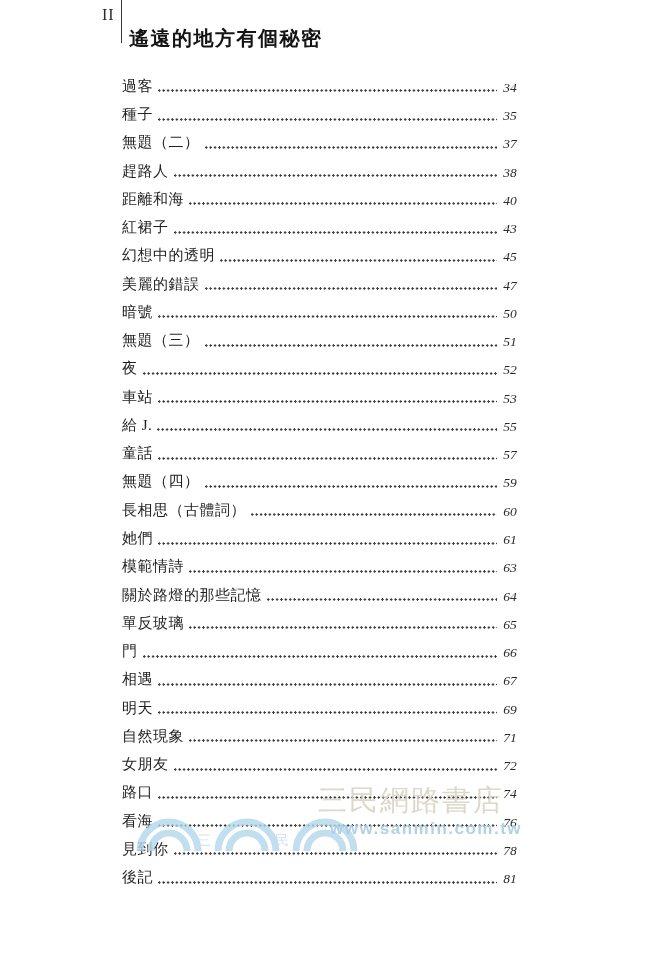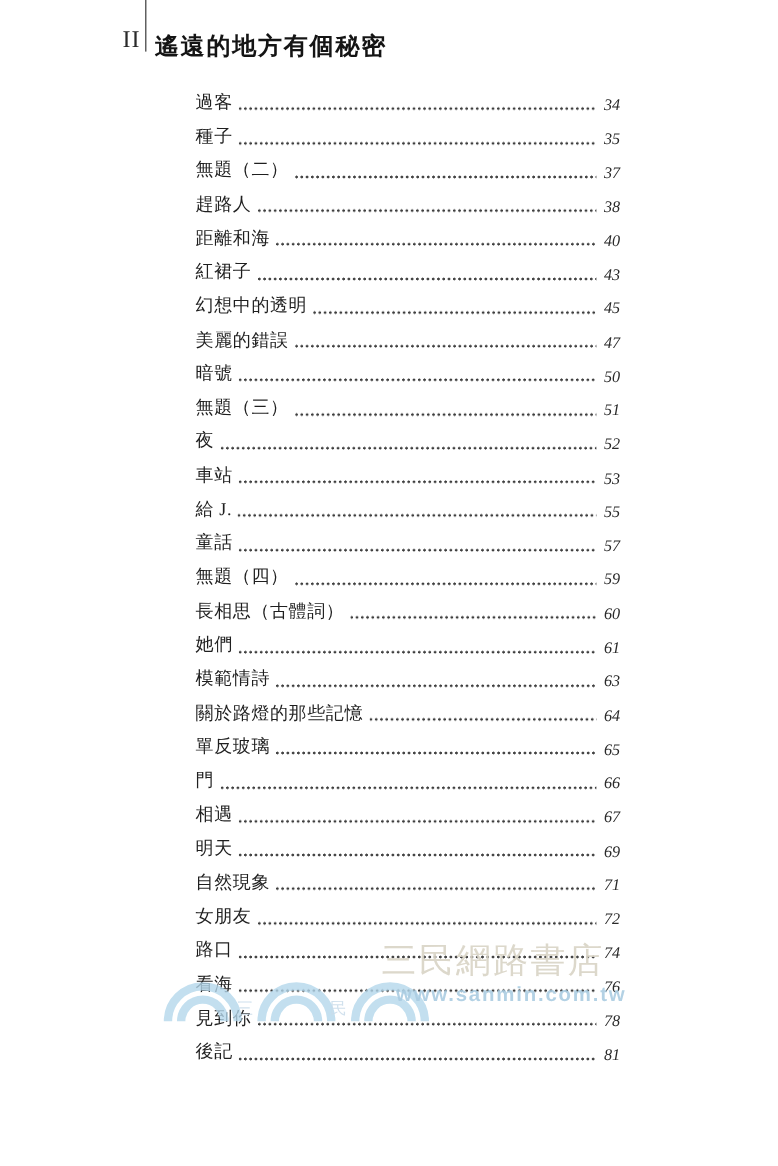--- a/index.html
+++ b/index.html
@@ -7,38 +7,38 @@
     width:648px;height:972px;
     background:#ffffff;
     position:relative;
     font-family:"Liberation Serif","DejaVu Serif",serif;
     color:#262626;
     overflow:hidden;
   }
   .page{position:absolute;inset:0;background:#ffffff;}
   
   .header-pagenum{
-    position:absolute;left:102px;top:22px;
-    font-size:20px;color:#2a2a2a;letter-spacing:1px;
+    position:absolute;left:102px;top:6px;
+    font-size:16px;color:#2a2a2a;letter-spacing:1px;
   }
   .header-rule{
     position:absolute;left:121px;top:0;
     width:1px;height:43px;background:#3a3a3a;
   }
   .book-title{
     position:absolute;left:129px;top:25px;
     font-size:20px;font-weight:bold;letter-spacing:1.5px;color:#141414;
   }
   
   .toc{
     position:absolute;left:122px;top:70px;width:397px;
   }
   .toc-row{
     display:flex;align-items:flex-end;
-    height:28.28px;box-sizing:border-box;padding-bottom:4px;margin-left:41px;
+    height:28.28px;box-sizing:border-box;padding-bottom:4px;
   }
   .toc-title{
     font-size:15px;line-height:1.1;letter-spacing:0.5px;
     white-space:pre;color:#1f1f1f;
   }
   .toc-dots{
     flex:1;height:3px;margin:0 4px 2px 5px;
     background-image:radial-gradient(circle at 1.2px 1.5px,#3e3e3e 1px,rgba(0,0,0,0) 1.3px);
     background-size:4.4px 3px;background-repeat:repeat-x;
   }

